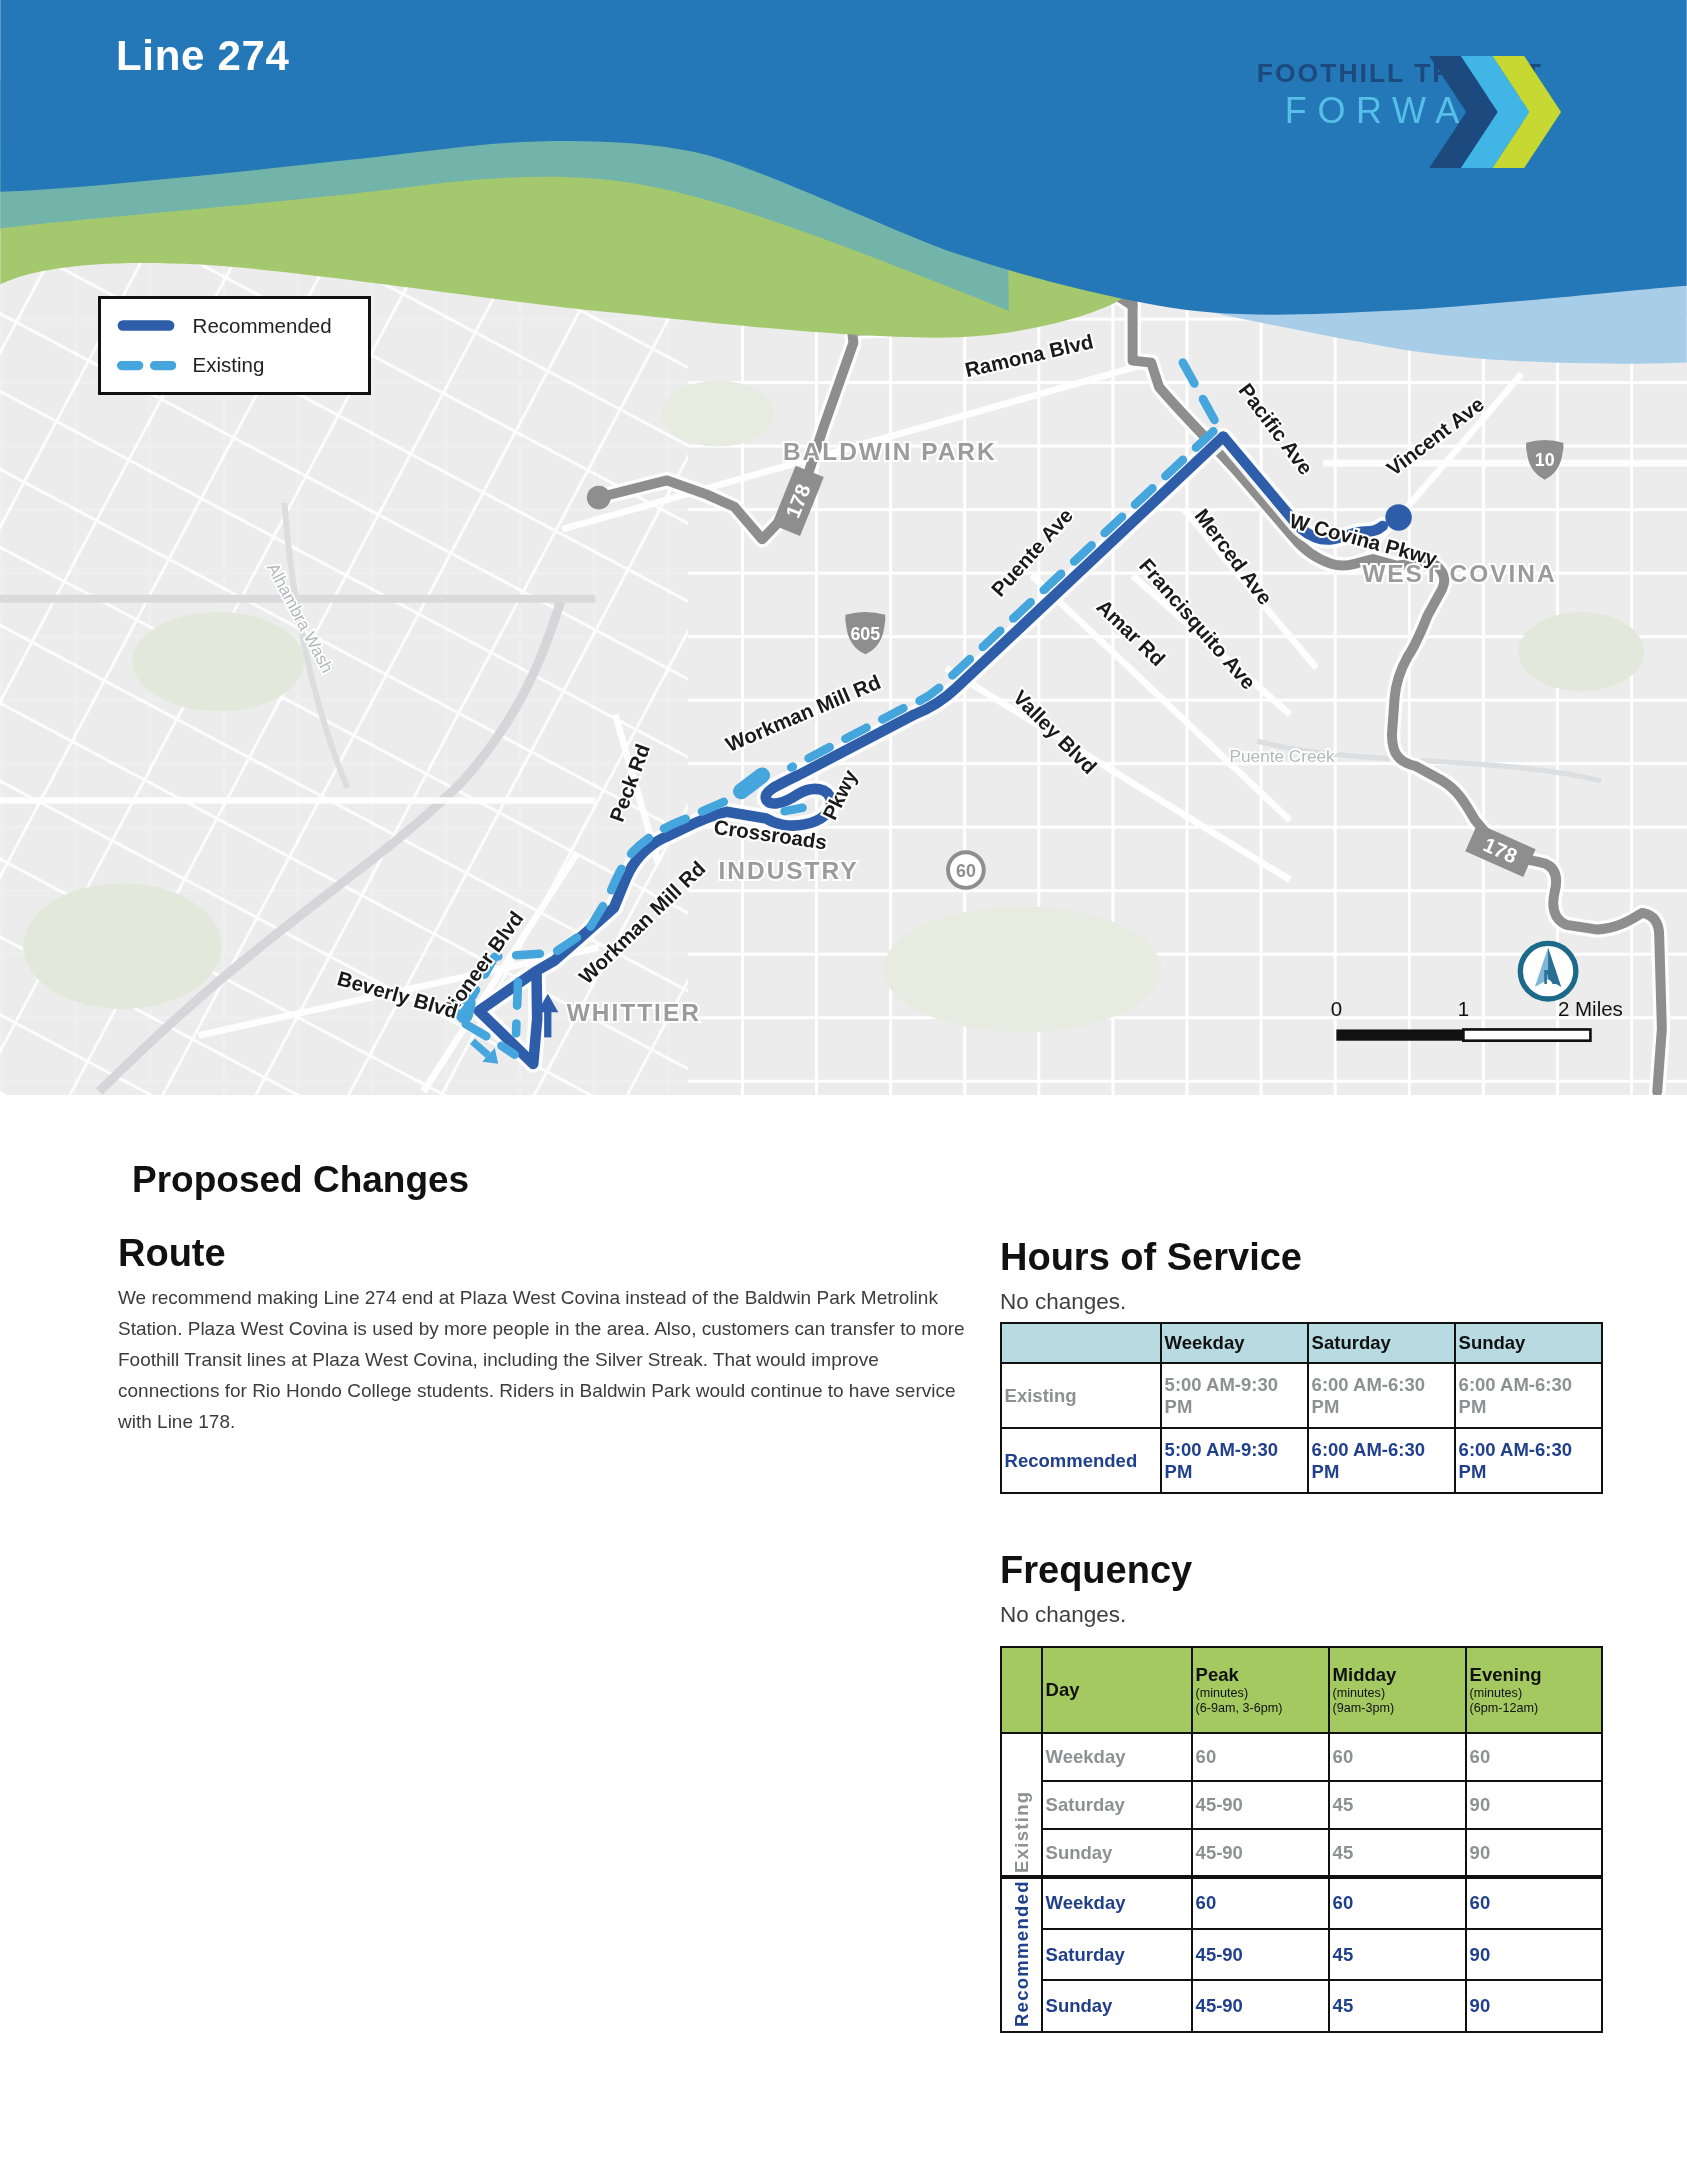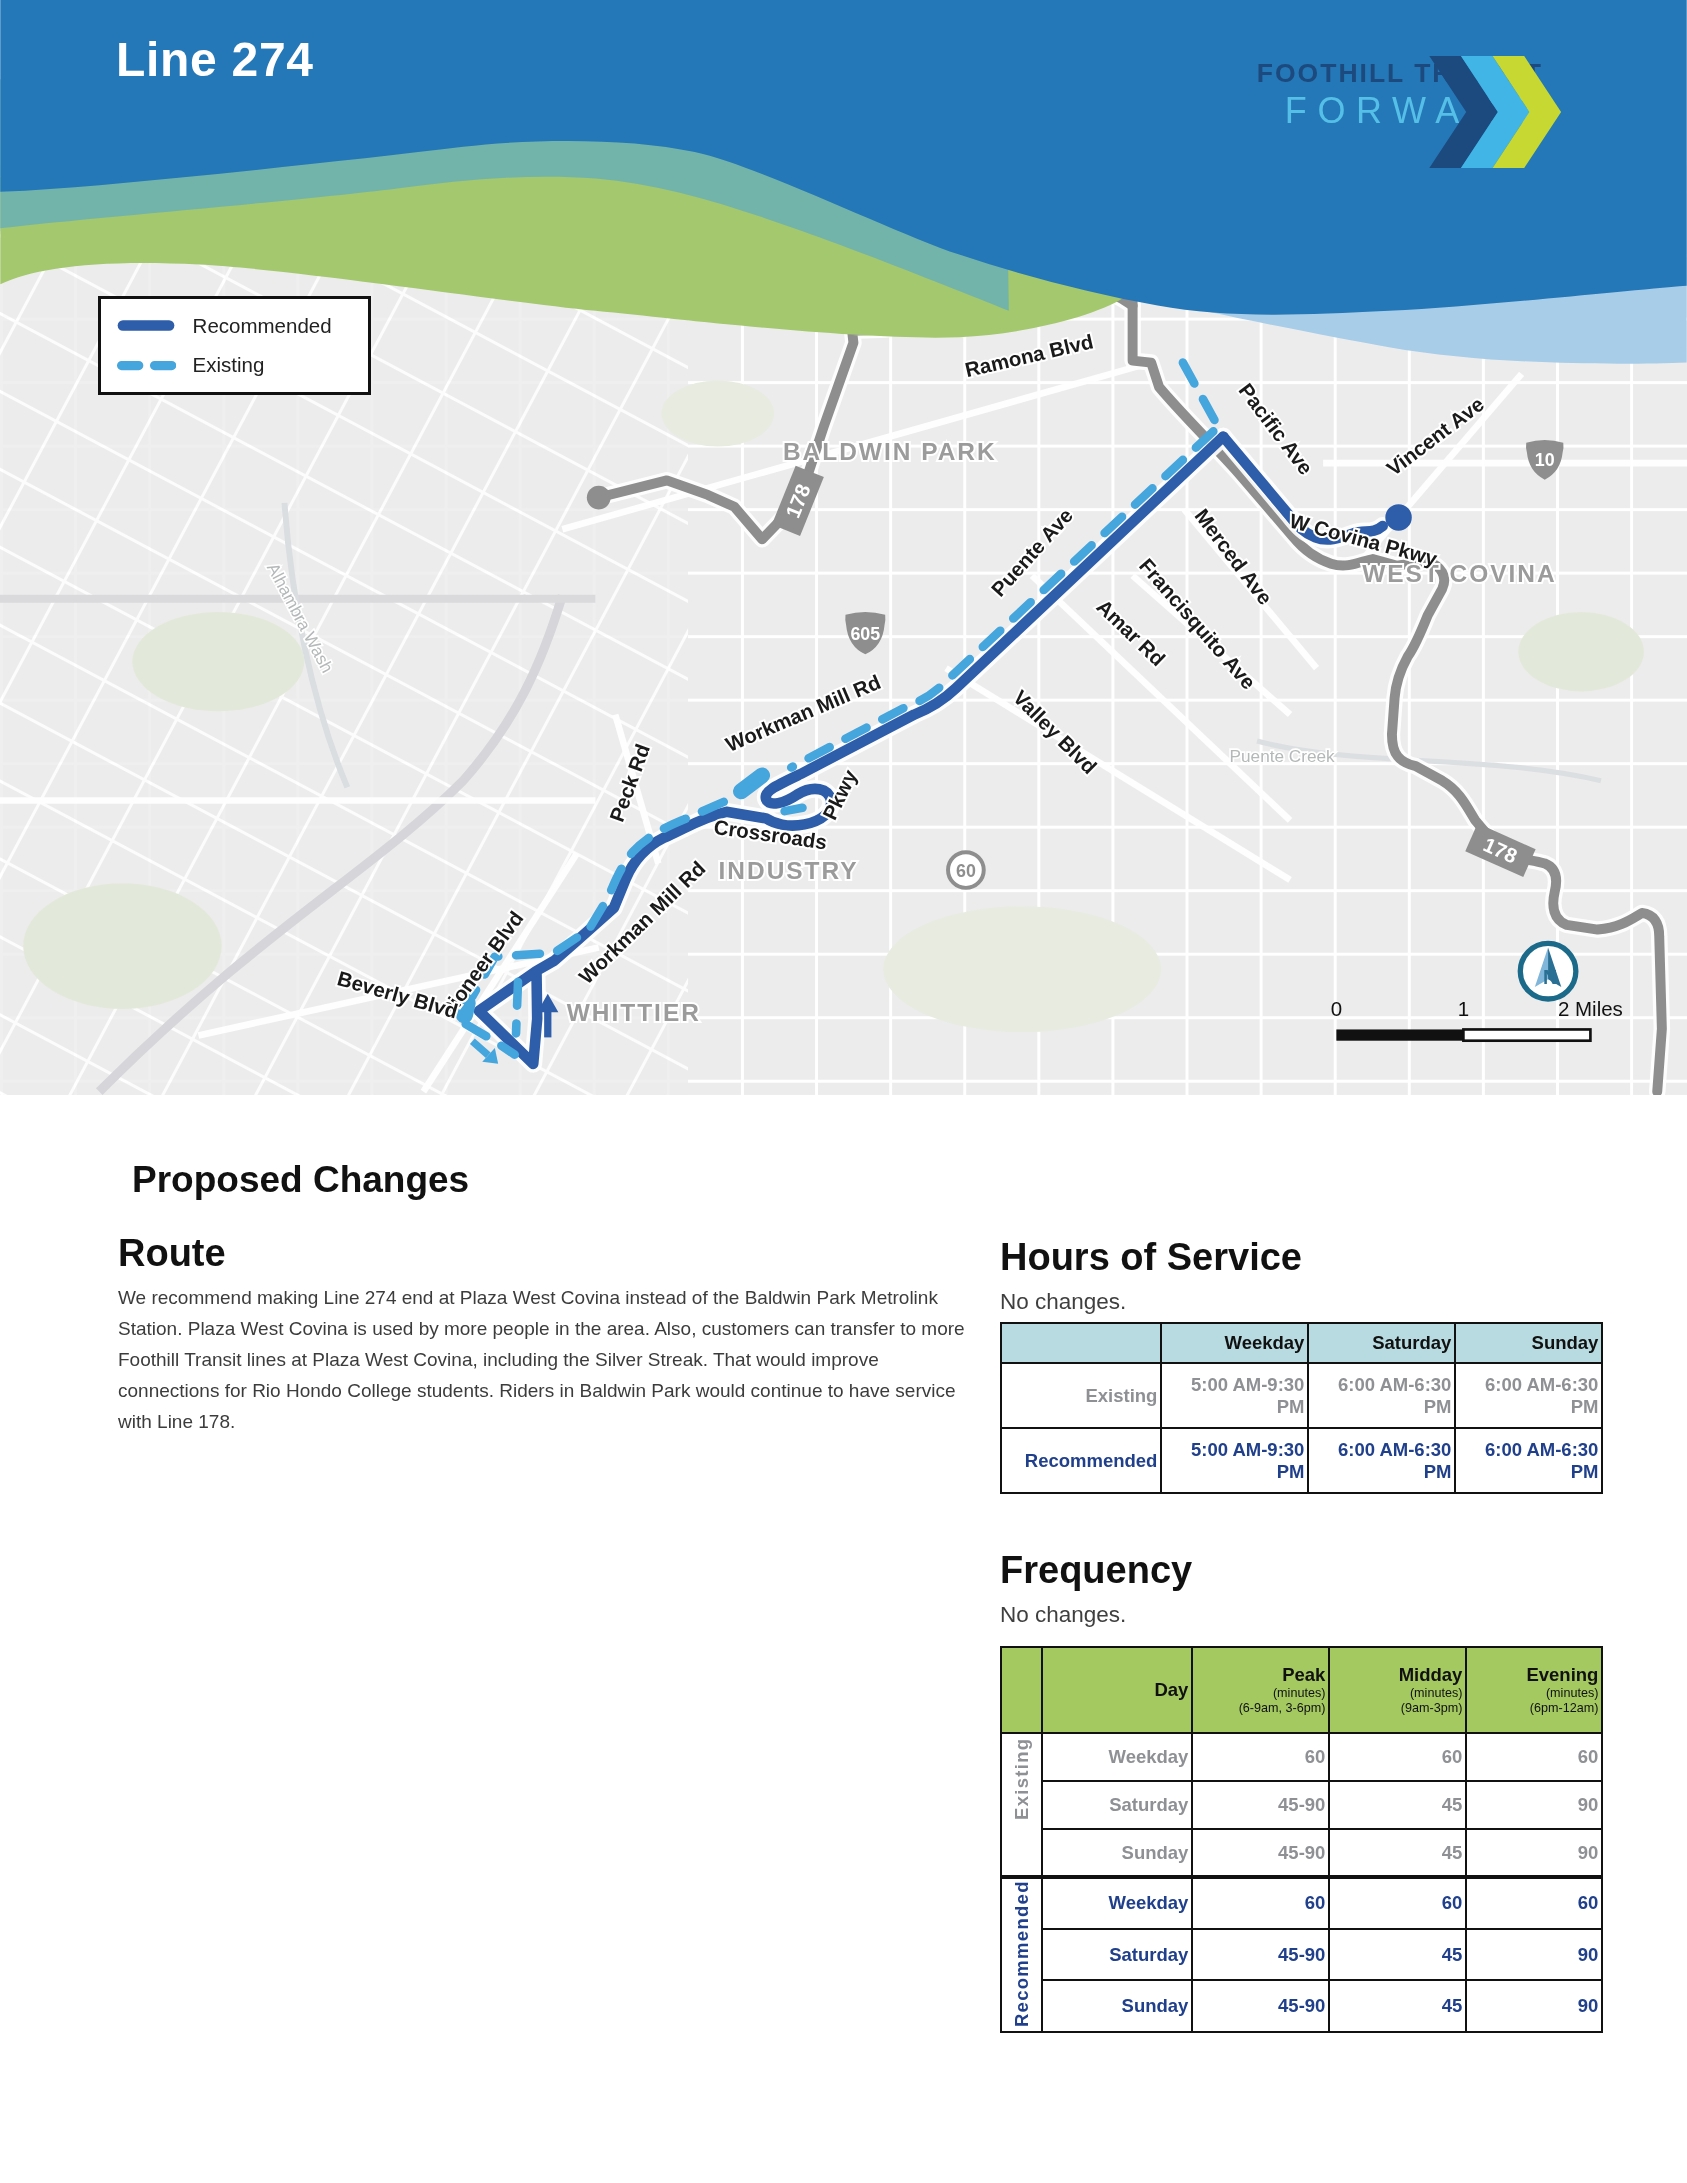--- a/index.html
+++ b/index.html
@@ -2,21 +2,21 @@
 <html style="font-size:10.6px"><head>
 <meta charset="utf-8">
 <style>
   html,body{margin:0;padding:0;background:#fff;}
   .page{position:relative;width:1687px;height:2183px;background:#fff;overflow:hidden;
         font-family:"Liberation Sans",sans-serif;}
   svg{display:block;}
   .abs{position:absolute;}
 
   
-  .line-title{left:116px;top:32px;font-size:48px;font-weight:800;color:#fff;letter-spacing:0.7px;}
+  .line-title{left:116px;top:32px;font-size:42px;font-weight:800;color:#fff;letter-spacing:0.7px;}
   .line-sub{left:117px;top:118px;font-size:30px;font-weight:700;color:#fff;}
   .brand{right:144px;top:58px;text-align:right;}
   .brand-top{font-size:26.5px;font-weight:800;letter-spacing:2px;color:#1c4a7e;}
   .brand-bottom{font-size:36px;font-weight:400;letter-spacing:10.6px;color:#55bfe7;margin-top:1.3px;}
 
   
   .legend{left:98px;top:296px;width:273px;height:99px;background:#fff;border:3.3px solid #111;
           box-sizing:border-box;display:flex;flex-direction:column;justify-content:space-around;
           padding:6.6px 0 6.6px 14.6px;}
   .legend-row{display:flex;align-items:center;gap:17px;}
@@ -28,21 +28,21 @@
   .route-h{left:118px;top:1232px;}
   .hours-h{left:1000px;top:1236px;}
   .freq-h{left:1000px;top:1549px;}
   .note{font-size:22.5px;color:#3f3f3f;}
   .hours-note{left:1000px;top:1289px;}
   .freq-note{left:1000px;top:1602px;}
   .para{left:118px;top:1282px;width:860px;font-size:19px;line-height:31px;color:#3c3c3c;}
 
   table{border-collapse:collapse;table-layout:fixed;}
   .dtable{position:absolute;background:#fff;}
-  .dtable td,.dtable th{border:2px solid #111;text-align:right;vertical-align:middle;
+  .dtable td,.dtable th{border:2px solid #111;text-align:left;vertical-align:middle;
       font-size:18.5px;box-sizing:border-box;padding:2.6px;}
   .hours-table{left:1000px;top:1322px;width:601px;}
   .freq-table{left:1000px;top:1646px;width:601px;}
   .hd-teal{background:#b7dbe1;}
   .hd-green{background:#a4c961;}
   .hd-txt{font-weight:700;color:#111;}
   .hd-sub{font-weight:400;font-size:12.6px;color:#111;line-height:15px;}
   .g-ex{color:#8e9094;font-weight:700;}
   .g-rec{color:#21408c;font-weight:700;}
   .vlabel{writing-mode:vertical-rl;transform:rotate(180deg);letter-spacing:1.3px;font-size:18px;}

